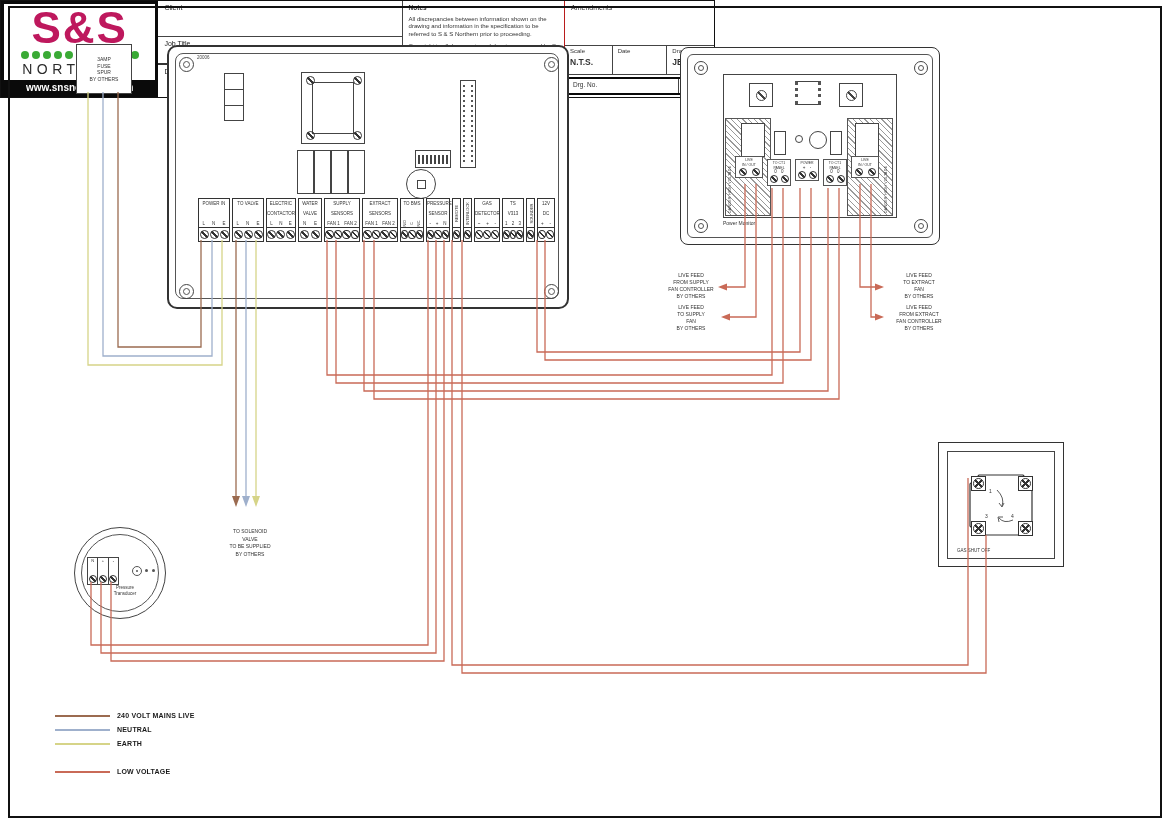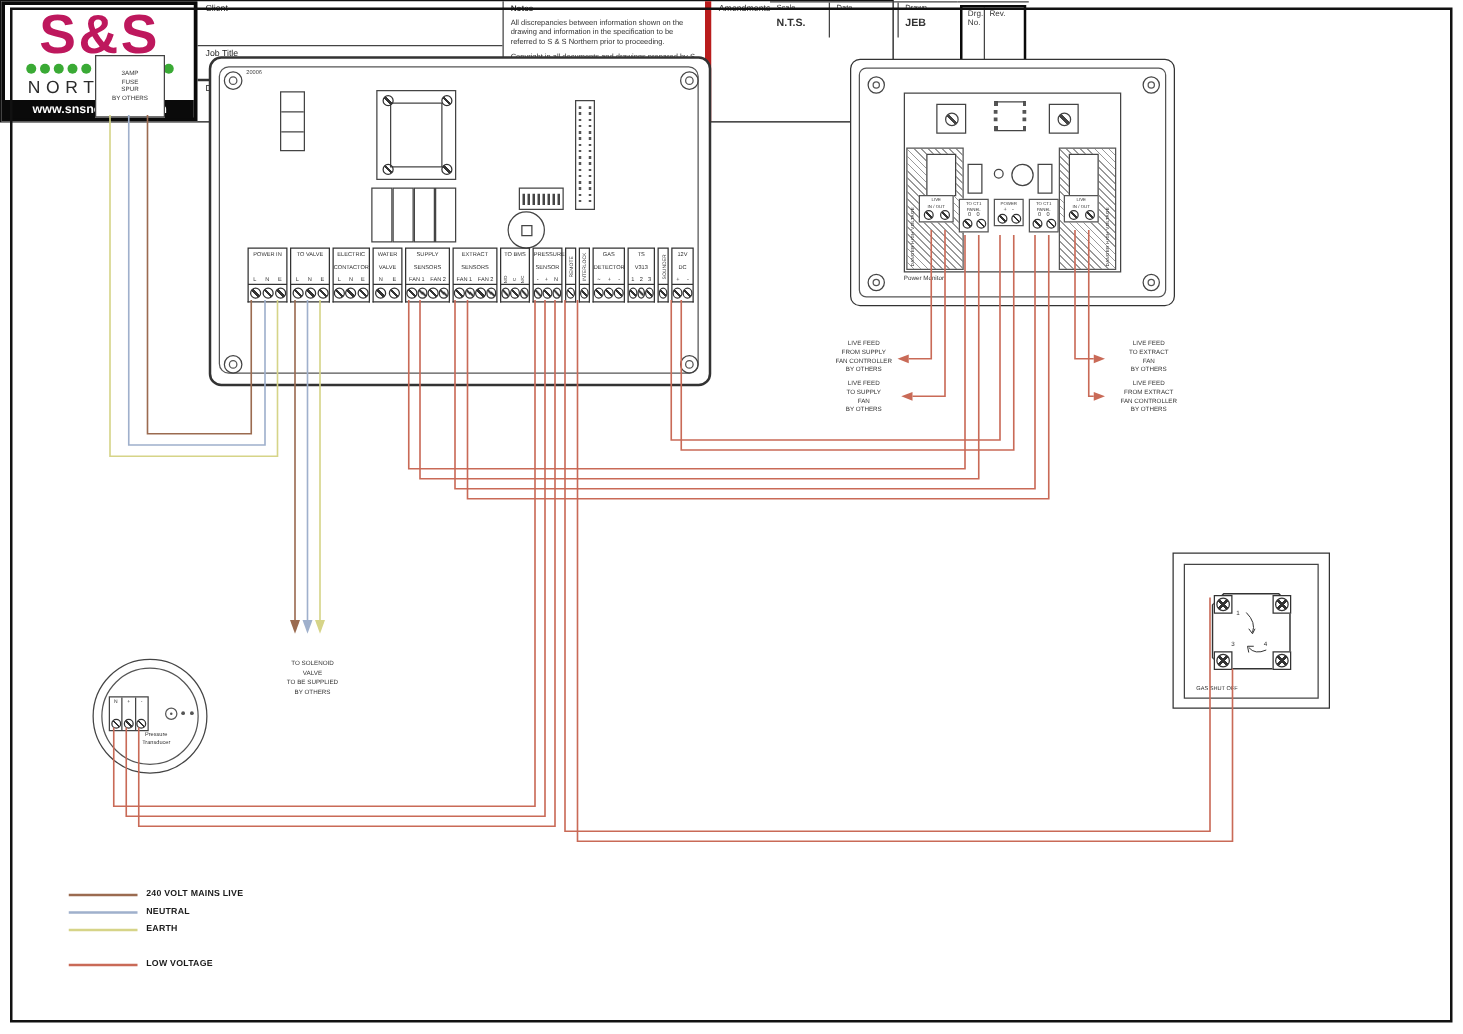--- a/index.html
+++ b/index.html
@@ -127,21 +127,21 @@
   .dots i:nth-child(9){background:var(--logo-red)}
   .logo .nm{font-size:14px;letter-spacing:4.5px;color:#2b2b2b;margin-bottom:3px}
   .logo .url{width:100%;background:#0a0a0a;color:#fff;font-size:10px;font-weight:bold;
              text-align:center;padding:2px 0;margin-top:auto}
   .tcol2{width:244px;box-sizing:border-box;display:flex;flex-direction:column}
   .trow{box-sizing:border-box;border-bottom:1px solid #444;padding:3px 0 0 6px;font-size:7px;color:#222}
   .trow.r1{height:37px}.trow.r2{height:28px;border-bottom:2px solid #333}.trow.r3{height:33px;border-bottom:none}
   .tnotes{width:163px;box-sizing:border-box;border-left:1px solid #444;padding:3px 6px;font-size:6px;line-height:7.5px}
   .tnotes .nlabel{font-weight:bold;font-size:6.5px;margin-bottom:4px}
   .tnotes p{margin:0 0 5px}
-  .tright{width:150px;box-sizing:border-box;border-left:5px solid #b91c1c;display:flex;flex-direction:row}
+  .tright{width:150px;box-sizing:border-box;border-left:1px solid #b91c1c;display:flex;flex-direction:column}
   .amend{height:44px;box-sizing:border-box;padding:3px 0 0 6px;font-size:7px}
   .midrow{height:29px;box-sizing:border-box;border-top:1px solid #444;display:flex}
   .mcell{box-sizing:border-box;border-right:1px solid #444;padding:2px 0 0 5px}
   .mcell:last-child{border-right:none}
   .mcell .clabel{font-size:6px}
   .mcell .cval{font-size:8.5px;font-weight:bold;margin-top:3px}
   .drgrow{flex:1;box-sizing:border-box;border-top:1px solid #444;padding:2px}
   .drgbox{height:100%;box-sizing:border-box;border:2.5px solid #0a0a0a;display:flex}
   .drgbox .dn{flex:1;padding:2px 0 0 4px;font-size:6.5px}
   .drgbox .rv{width:32px;box-sizing:border-box;border-left:1px solid #444;padding:2px 0 0 4px;font-size:6.5px}

